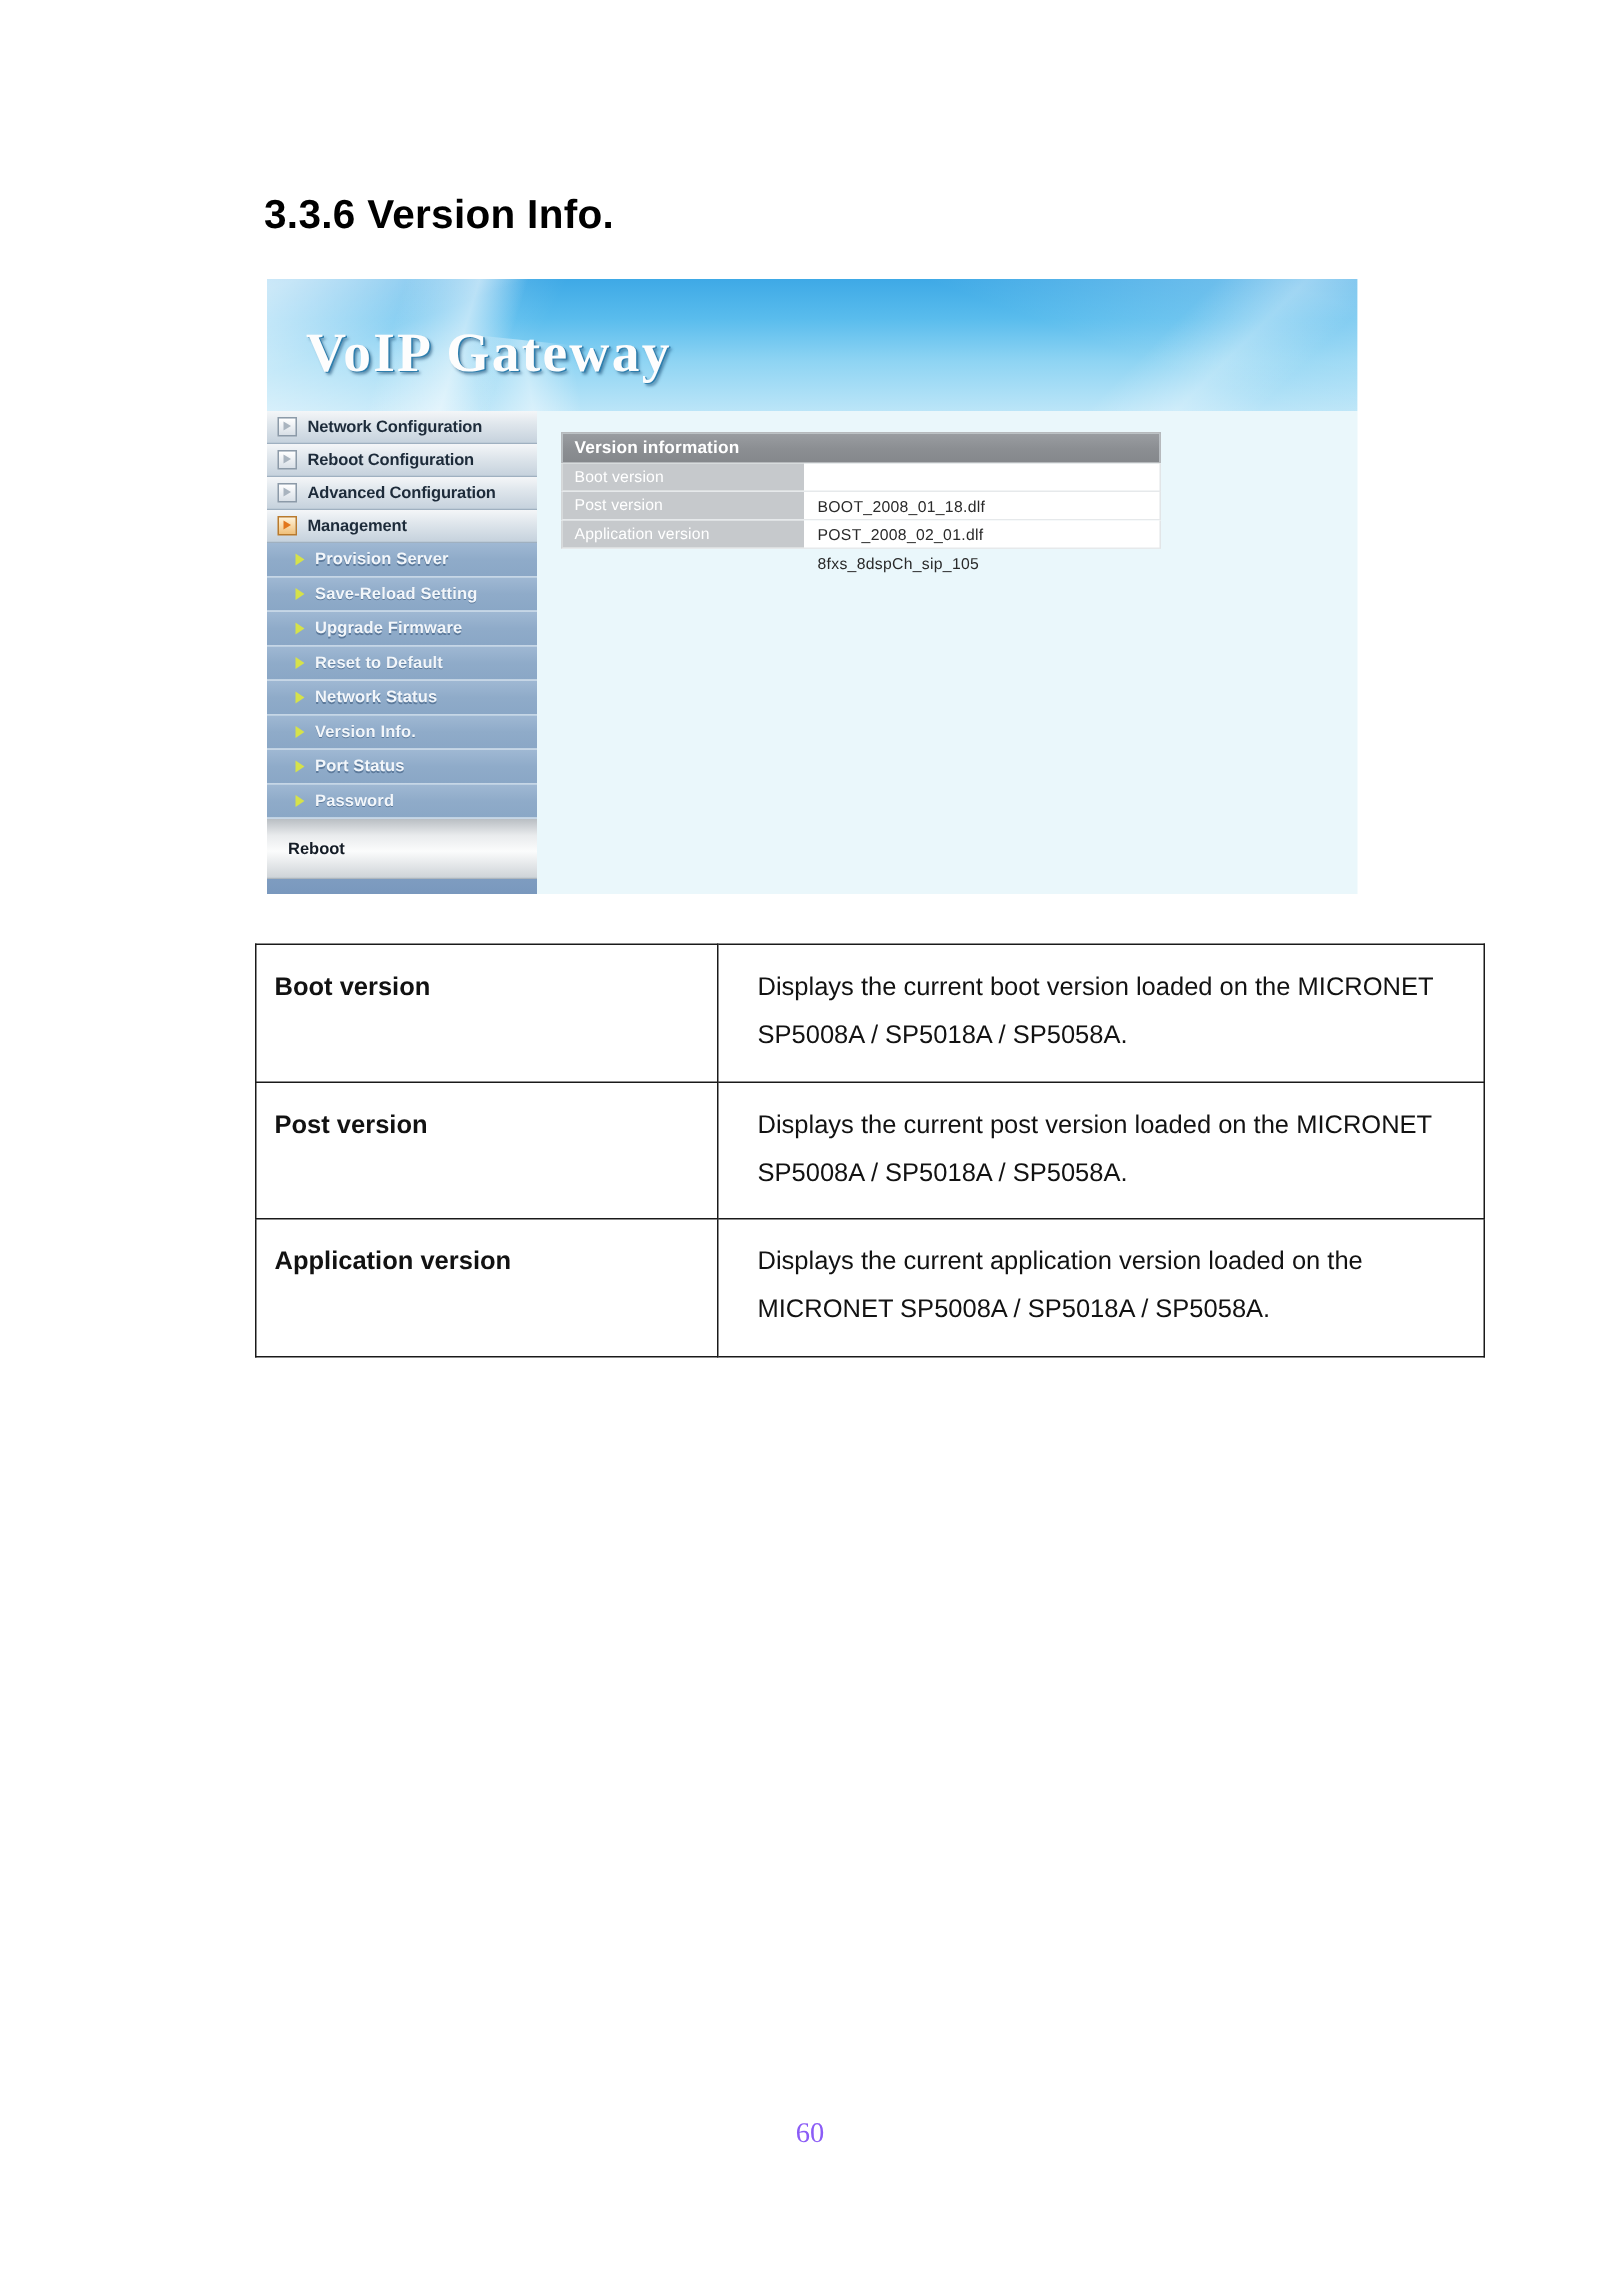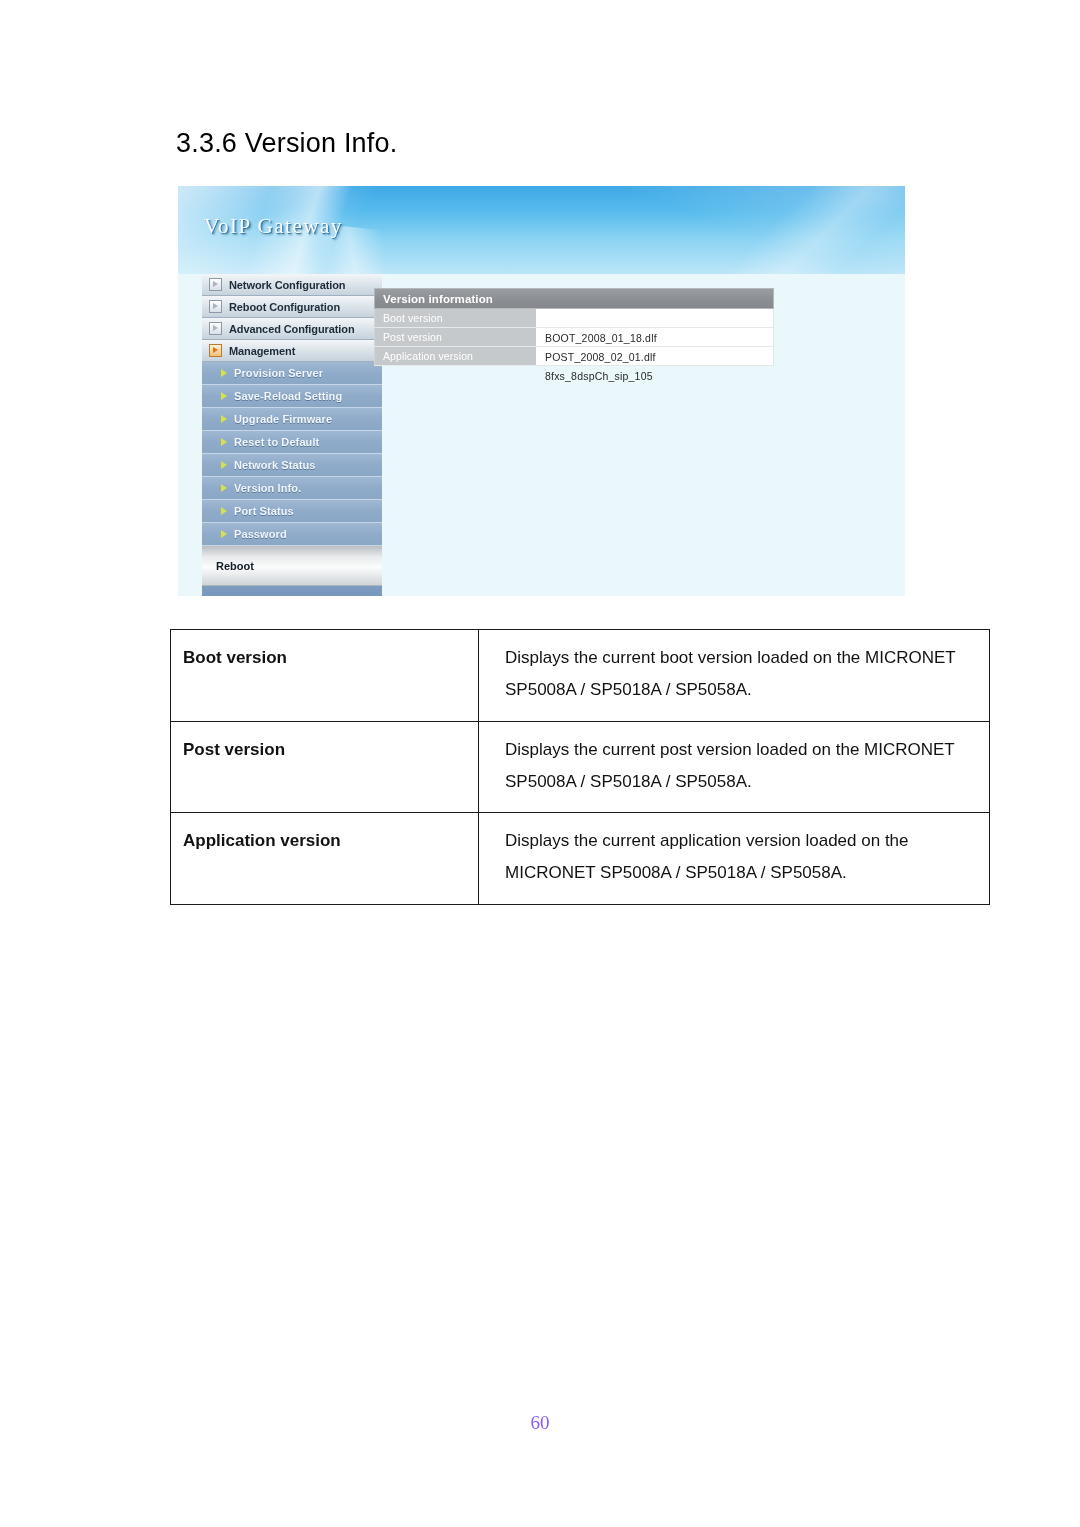--- a/index.html
+++ b/index.html
@@ -14,21 +14,21 @@
     font-family: "Liberation Sans", sans-serif;
     -webkit-font-smoothing: antialiased;
   }
 
   
   .section-heading {
     position: absolute;
     left: 176px;
     top: 128px;
     font-size: 27px;
-    font-weight: normal;
+    font-weight: bold;
     color: #000000;
     letter-spacing: 0.2px;
   }
 
   
   .figure {
     position: absolute;
     left: 178px;
     top: 186px;
     width: 727px;
@@ -67,34 +67,33 @@
     position: absolute;
     right: -40px; top: -20px;
     width: 320px; height: 140px;
     background: linear-gradient(135deg, rgba(255,255,255,0.0) 45%, rgba(255,255,255,0.30) 58%, rgba(255,255,255,0.0) 70%);
   }
   .banner-title {
     position: absolute;
     left: 26px;
     top: 28px;
     font-family: "Liberation Serif", serif;
-    font-size: 21px;
-    font-weight: normal;
+    font-size: 37px;
+    font-weight: bold;
     color: #fdfdfd;
     letter-spacing: 1.5px;
     text-shadow: 1px 1px 0 #2f7fae, 2px 2px 2px rgba(20,70,110,0.55);
   }
 
   
   .sidebar {
     position: absolute;
     left: 0;
     top: 88px;
     width: 180px;
-    margin-left: 24px;
   }
   .nav-top {
     position: relative;
     height: 22px;
     display: flex;
     align-items: center;
     background: linear-gradient(180deg, #f4f6f8 0%, #dfe6ec 42%, #c6d2dd 100%);
     border-bottom: 1px solid #9fb0c0;
     padding-left: 7px;
     box-sizing: border-box;

